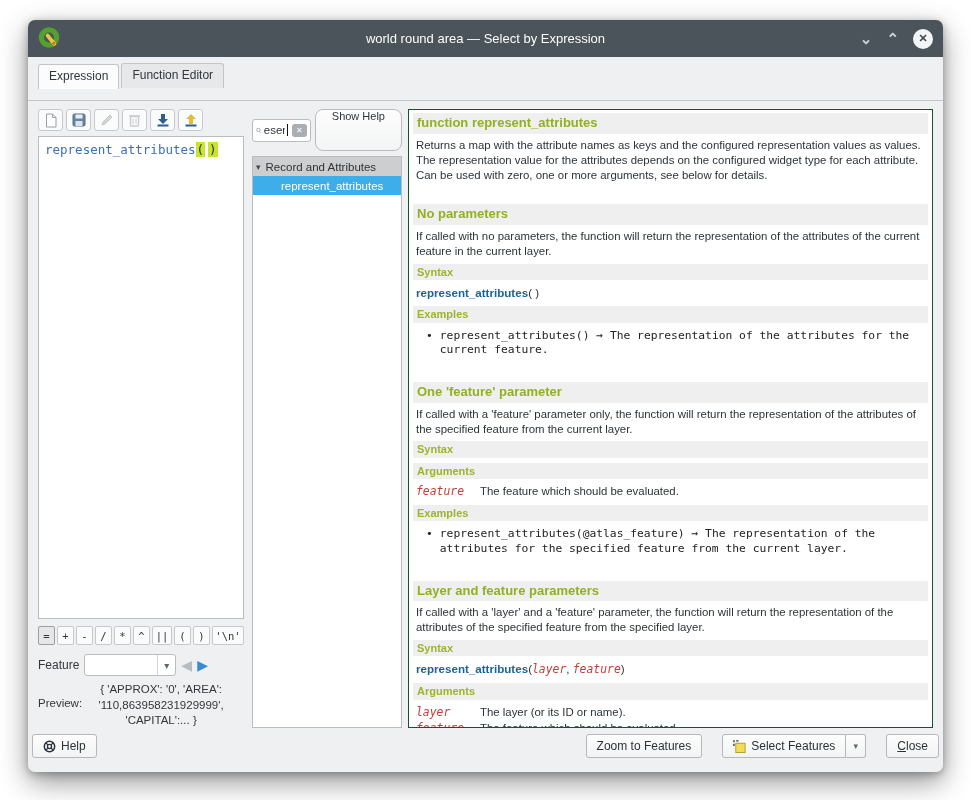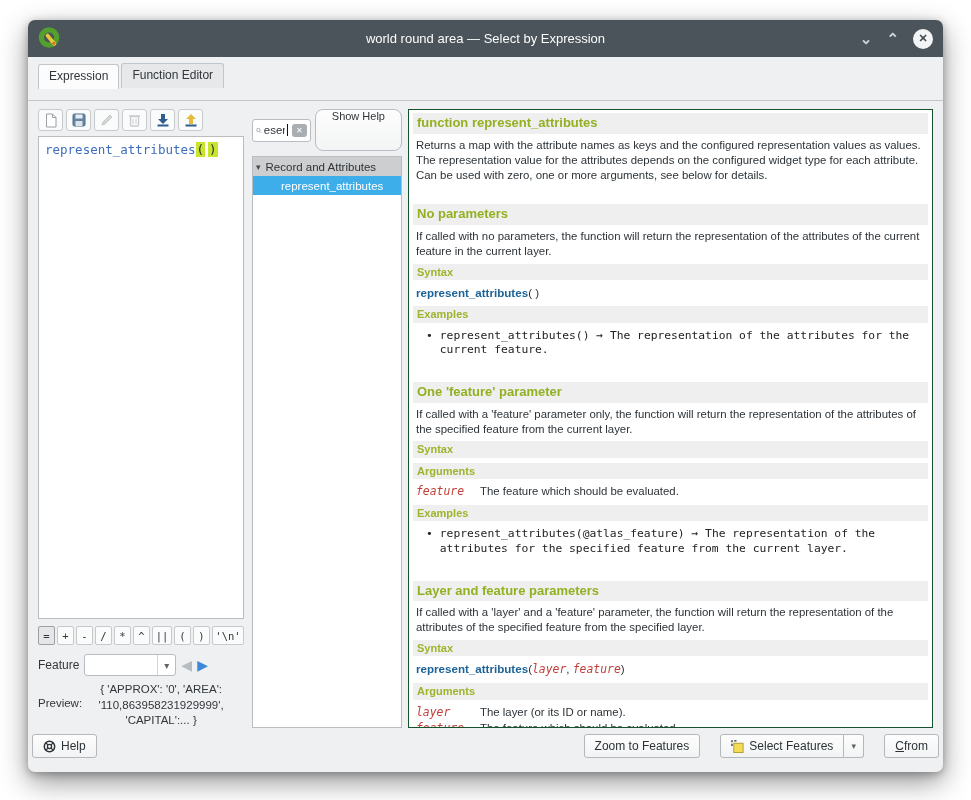--- a/index.html
+++ b/index.html
@@ -294,18 +294,18 @@
               <rect x="3" y="3.5" width="10" height="10" fill="#f4dc55" stroke="#b09a2e"></rect>
               <path d="M1 6.5V1h5.5" fill="none" stroke="#2c3338" stroke-width="1.4" stroke-dasharray="2.4 1.6"></path>
             </svg>
           <span>Select Features</span>
         </span>
         <span class="btn-arrow">
             <span>▾</span>
           </span>
       </span>
       <span class="btn">
-          <span><span class="uline">C</span><span>from</span></span>
+          <span><span class="uline">C</span><span>lose</span></span>
         </span>
     </div>
 
   </div>
 </div>
 
 </body></html>

